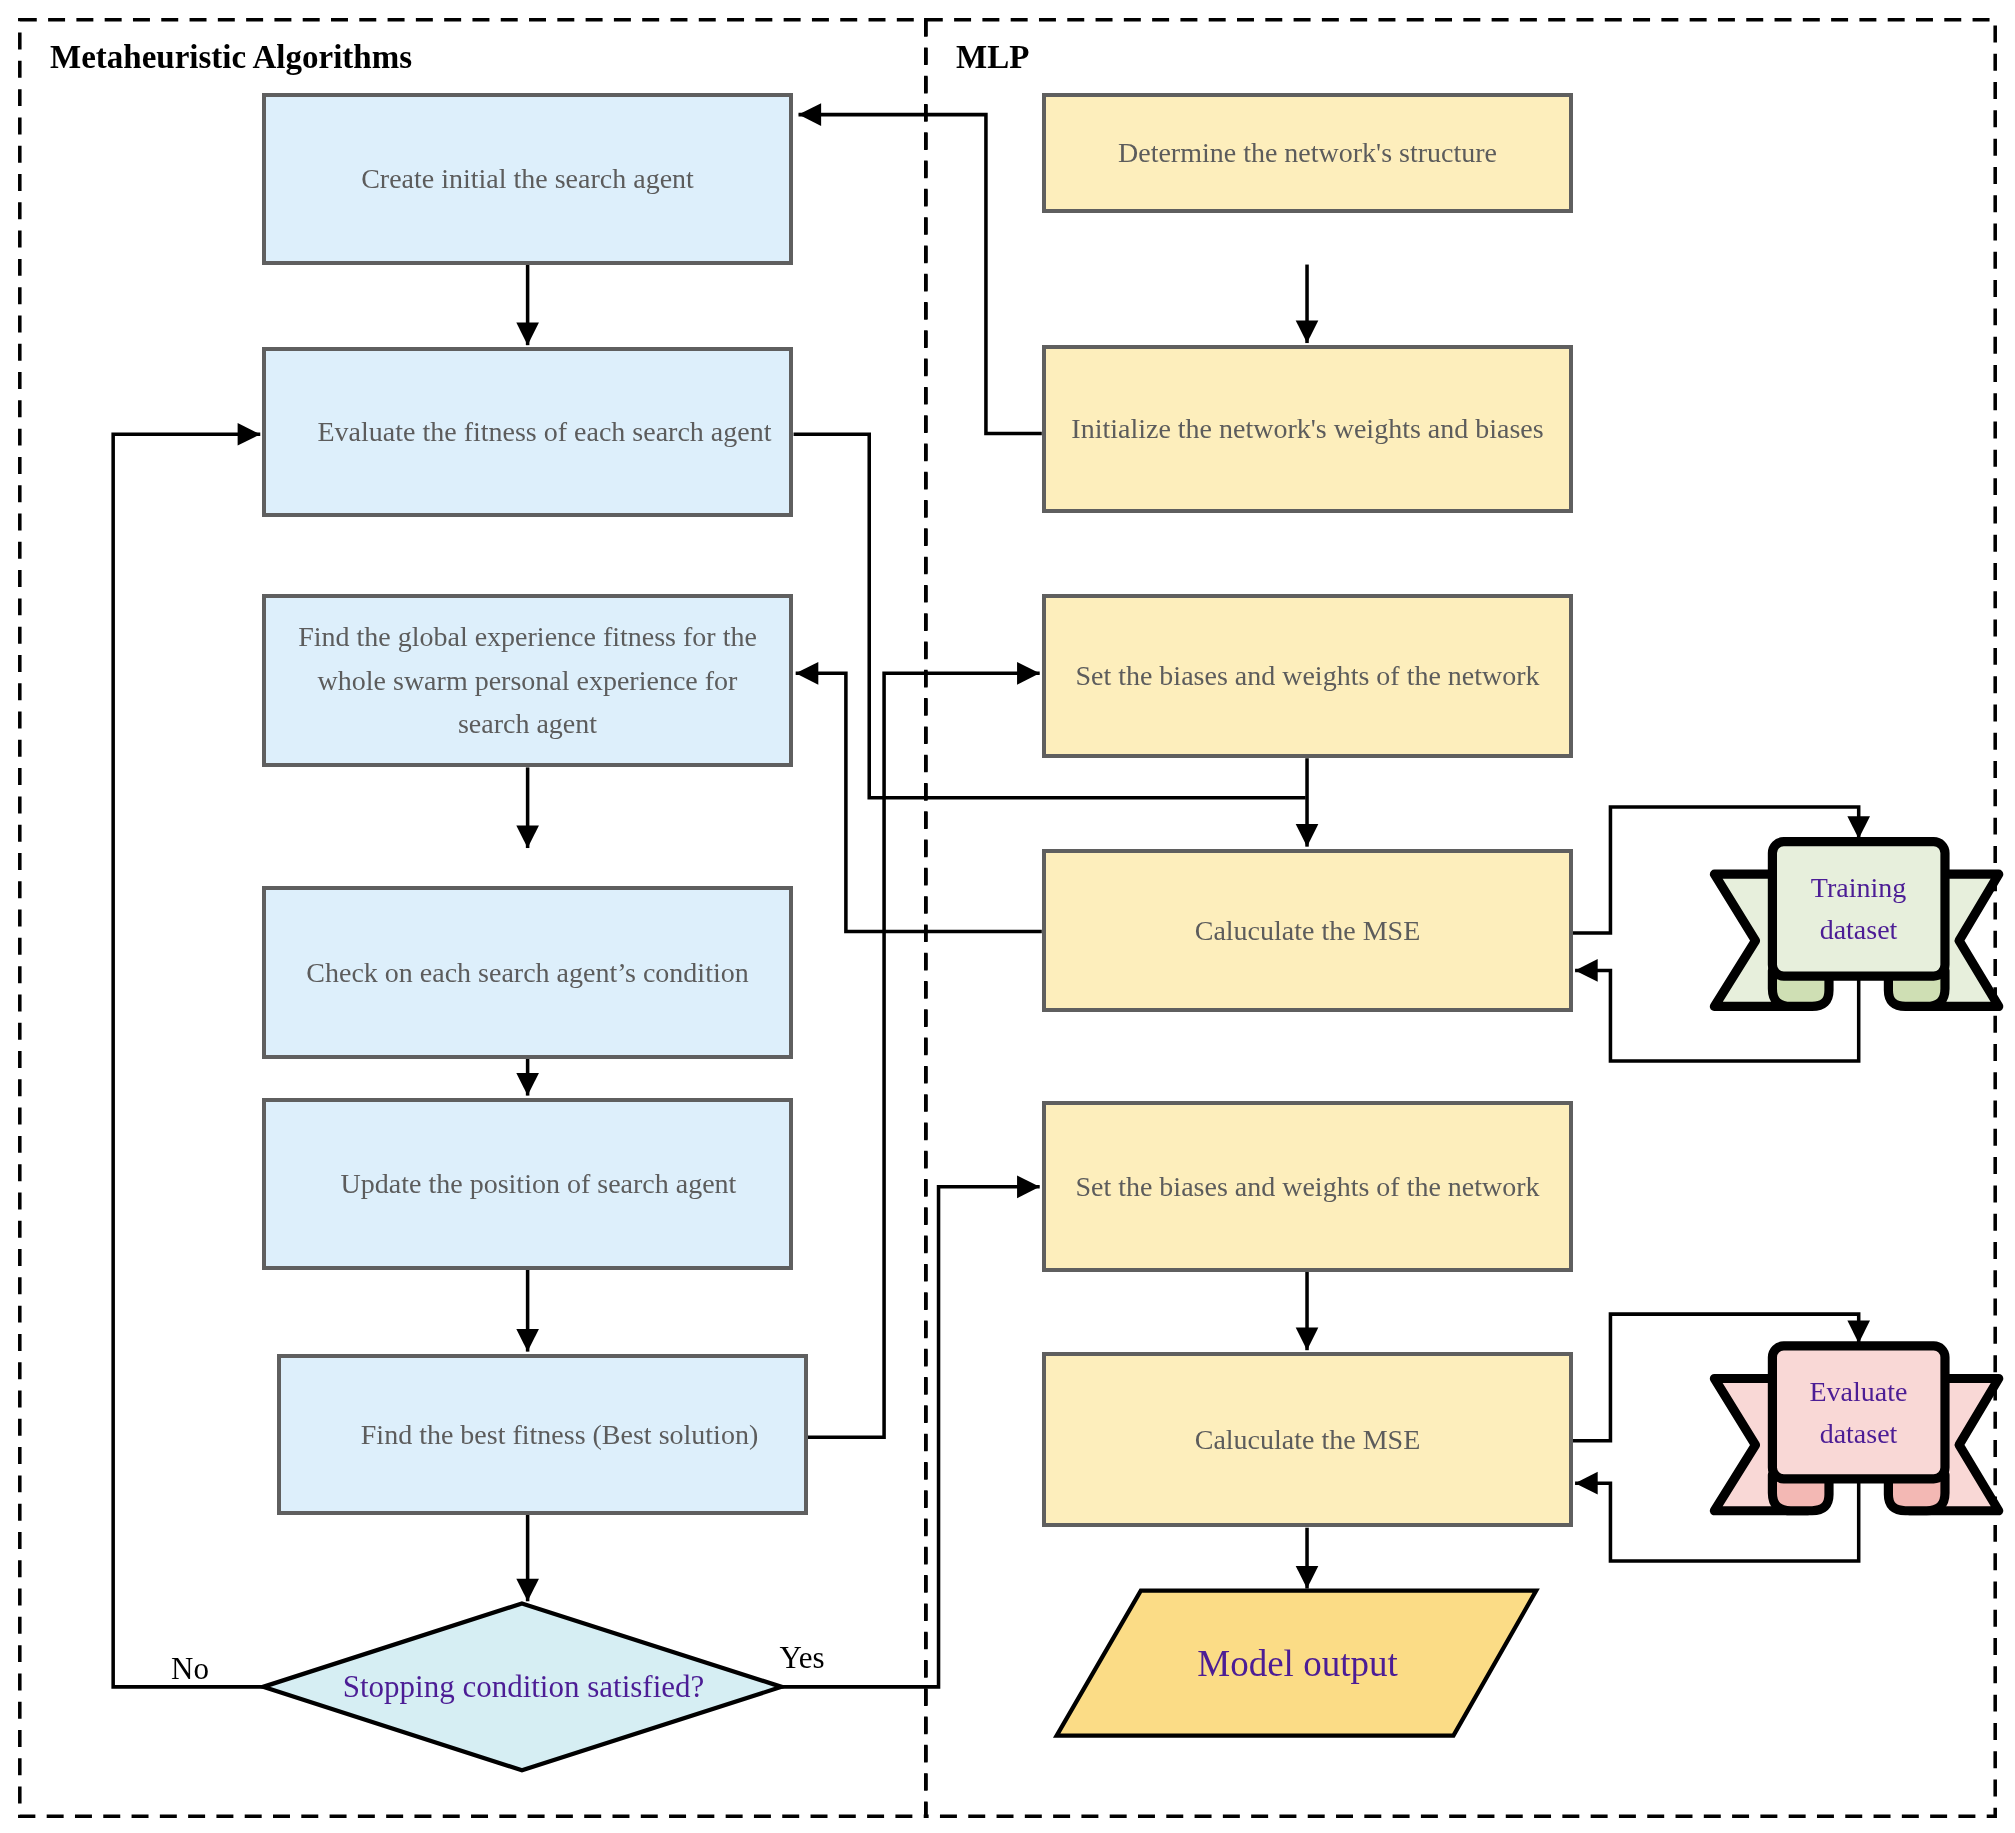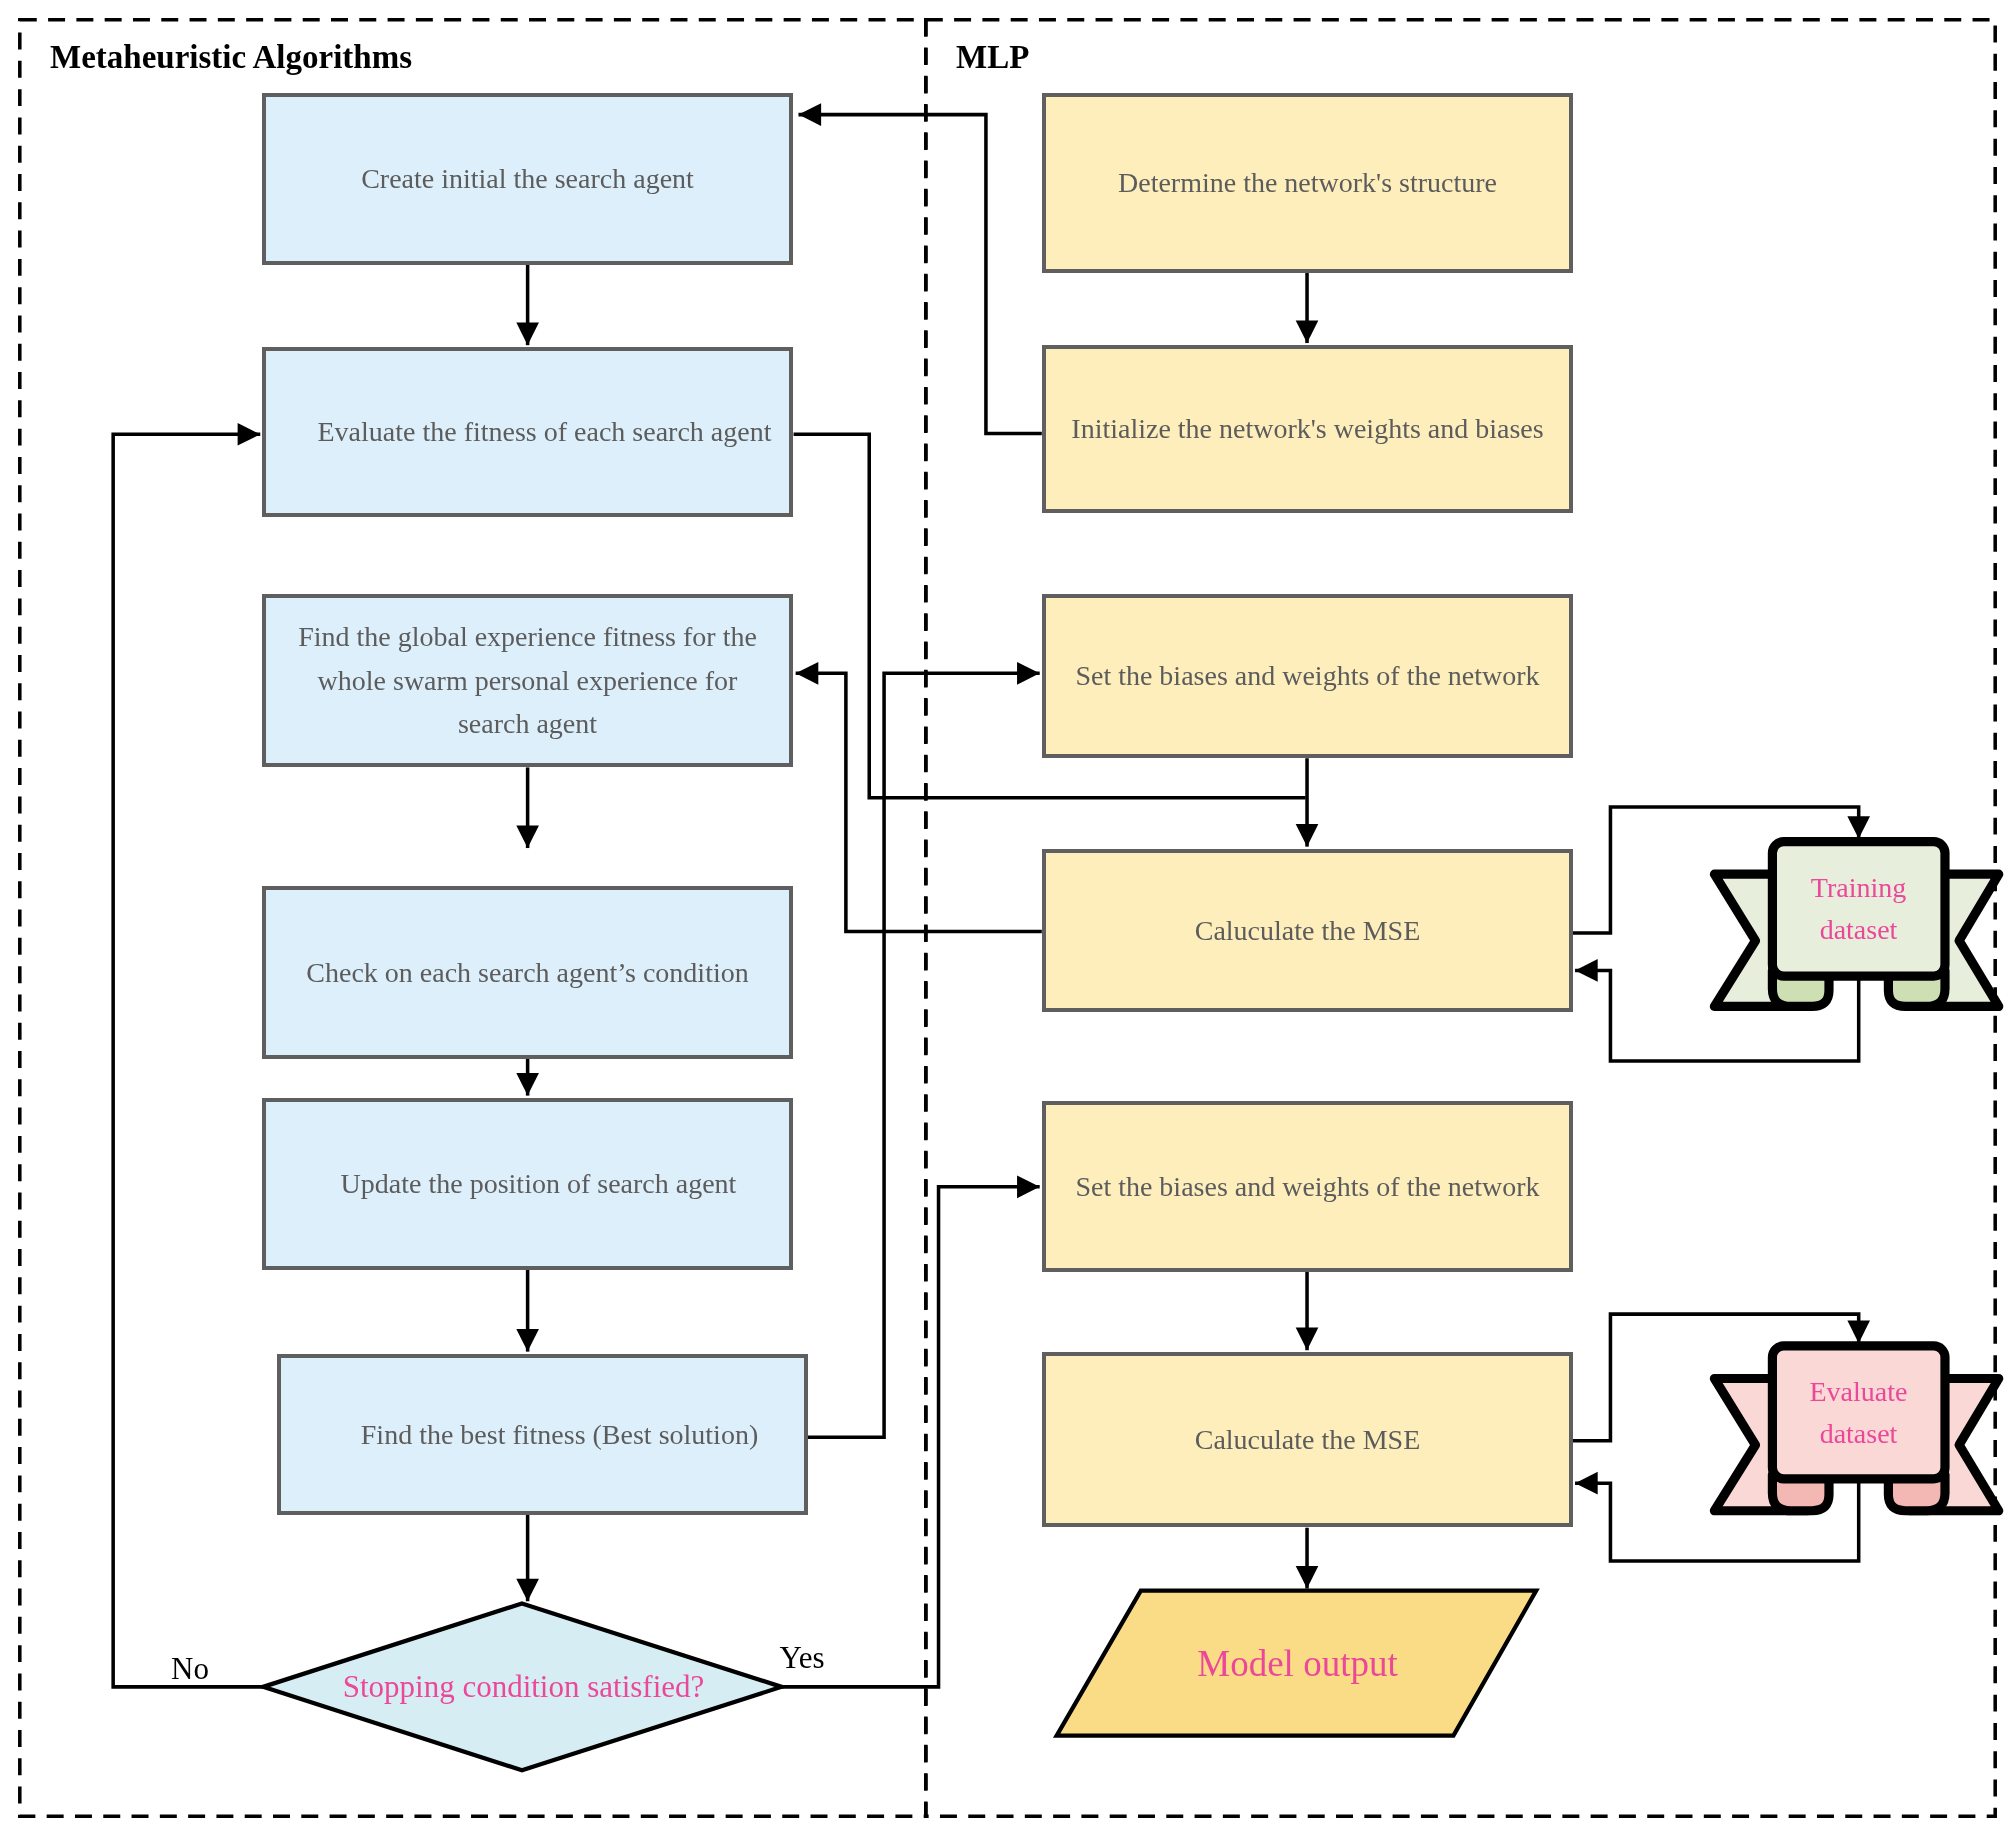--- a/index.html
+++ b/index.html
@@ -23,21 +23,21 @@
     text-align:center;
     border:4.2px solid var(--box-border);
     font-size:28px;line-height:1.55;color:var(--box-text);
     padding:0 14px;
   }
   .fbox.blue{background:var(--blue-box-fill);}
   .fbox.yellow{background:var(--yellow-box-fill);}
   .overlay-label{
     position:absolute;
     display:flex;align-items:center;justify-content:center;
-    text-align:center;color:#ec4899;
+    text-align:center;color:#4c1d95;
   }
   #decision-label{font-size:31px;}
   #output-label{font-size:37px;}
   .ribbon-label{font-size:28px;line-height:1.5;flex-direction:column;}
   .yn-label{
     position:absolute;font-size:31px;color:#000;
     transform:translate(-50%,-50%);
   }
   .conn{stroke:var(--line-color);stroke-width:5;fill:none;}
   .dashed-panel{stroke:#000;stroke-width:5;fill:none;stroke-dasharray:24 16;}
@@ -102,21 +102,21 @@
   <div class="panel-title" style="left:50px;top:39px;">Metaheuristic Algorithms</div>
   <div class="panel-title" style="left:956px;top:39px;">MLP</div>
 
   <div class="fbox blue" style="left:262px;top:93px;width:531px;height:172px;">Create initial the search agent</div>
   <div class="fbox blue" style="left:262px;top:347px;width:531px;height:170px;padding-left:48px;">Evaluate the fitness of each search agent</div>
   <div class="fbox blue" style="left:262px;top:594px;width:531px;height:173px;">Find the global experience fitness for the whole swarm personal experience for search agent</div>
   <div class="fbox blue" style="left:262px;top:850px;width:531px;height:173px;margin-top:36px;">Check on each search agent’s condition</div>
   <div class="fbox blue" style="left:262px;top:1098px;width:531px;height:172px;padding-left:36px;">Update the position of  search agent</div>
   <div class="fbox blue" style="left:277px;top:1354px;width:531px;height:161px;padding-left:48px;">Find the best fitness (Best solution)</div>
 
-  <div class="fbox yellow" style="left:1042px;top:93px;width:531px;height:180px;text-align:right;">Determine the network's structure</div>
+  <div class="fbox yellow" style="left:1042px;top:93px;width:531px;height:120px;text-align:right;">Determine the network's structure</div>
   <div class="fbox yellow" style="left:1042px;top:345px;width:531px;height:168px;">Initialize the network's weights and biases</div>
   <div class="fbox yellow" style="left:1042px;top:594px;width:531px;height:164px;">Set the biases and weights of the network</div>
   <div class="fbox yellow" style="left:1042px;top:849px;width:531px;height:163px;">Caluculate the MSE</div>
   <div class="fbox yellow" style="left:1042px;top:1101px;width:531px;height:171px;">Set the biases and weights of the network</div>
   <div class="fbox yellow" style="left:1042px;top:1352px;width:531px;height:175px;">Caluculate the MSE</div>
 
   <div id="decision-label" class="overlay-label" style="left:297px;top:1620px;width:453px;height:134px;">Stopping condition satisfied?</div>
   <div class="yn-label" style="left:190px;top:1669px;">No</div>
   <div class="yn-label" style="left:802px;top:1658px;">Yes</div>
 

